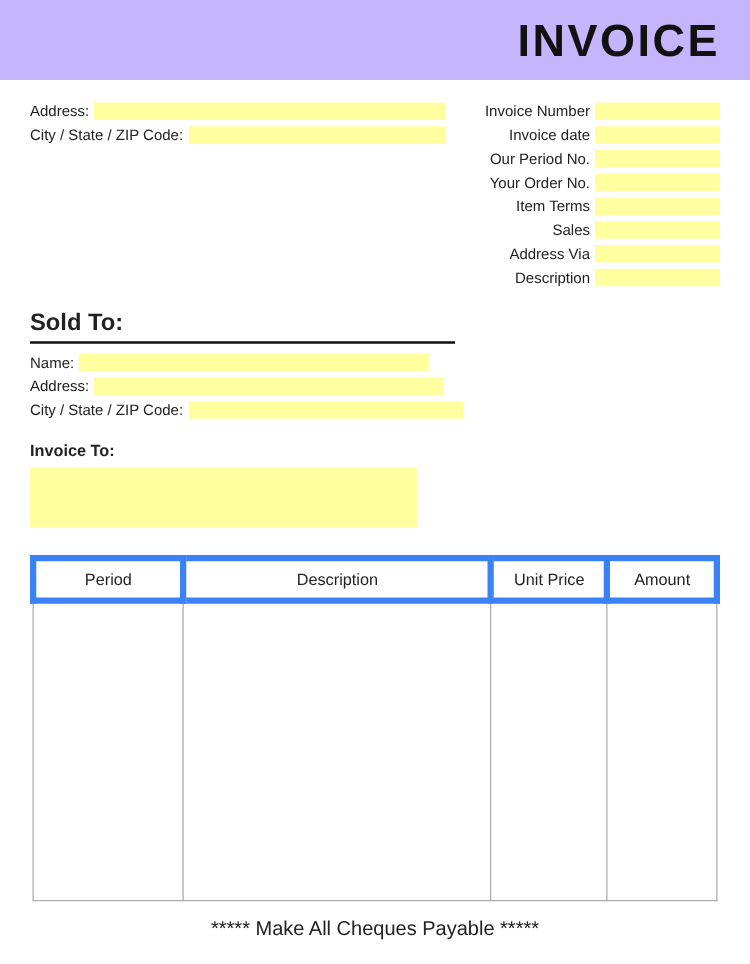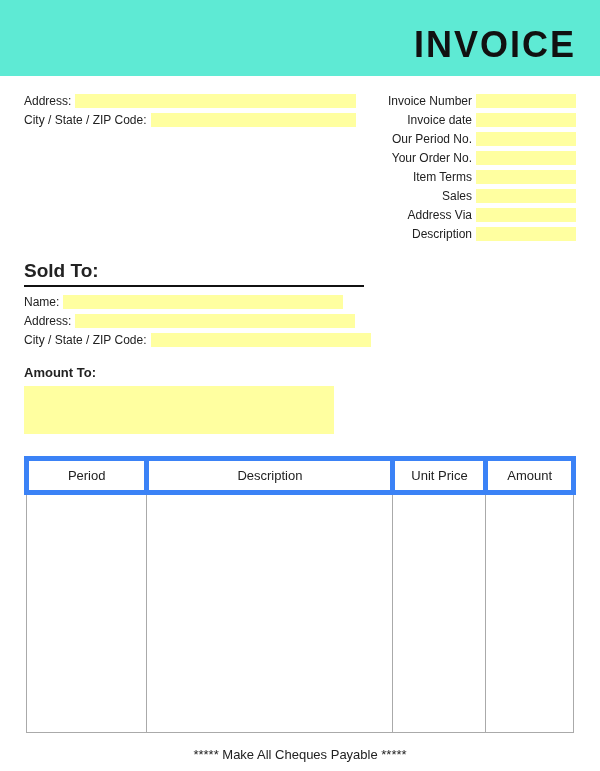--- a/index.html
+++ b/index.html
@@ -5,23 +5,23 @@
     * { box-sizing: border-box; margin: 0; padding: 0; }
     body {
       width: 600px;
       min-height: 771px;
       background: #fff;
       font-family: Arial, sans-serif;
       font-size: 13px;
       color: #222;
     }
     .header {
-      background: #5eead4;
+      background: #c4b5fd;
       text-align: right;
-      padding: 24px 24px 10px 24px;
+      padding: 12px 24px 10px 24px;
     }
     .header h1 {
       font-size: 36px;
       font-weight: 900;
       color: #111;
       letter-spacing: 2px;
     }
     .content {
       padding: 18px 24px 0 24px;
     }
@@ -120,21 +120,21 @@
     td {
       border: 1px solid #aaa;
       padding: 0;
       height: 240px;
       vertical-align: top;
     }
     .footer {
       text-align: center;
       margin-top: 14px;
       padding-bottom: 14px;
-      font-size: 13px;
+      font-size: 16px;
     }
     .col-period { width: 22%; }
     .col-desc { width: 45%; }
     .col-unit { width: 17%; }
     .col-amount { width: 16%; }
   </style>
 </head>
 <body>
 
 <div class="header">
@@ -204,21 +204,21 @@
         <div class="field-input" style="width:280px;max-width:280px;"></div>
       </div>
       <div class="field-row">
         <span class="field-label">City / State / ZIP Code:</span>
         <div class="field-input" style="width:220px;max-width:220px;"></div>
       </div>
     </div>
   </div>
 
   <div class="shipped-to-section">
-    <div class="shipped-to-label">Amount To:</div>
+    <div class="shipped-to-label">Invoice To:</div>
     <div class="shipped-to-input"></div>
   </div>
 
 </div>
 
 <div class="table-section">
   <table>
     <thead>
       <tr>
         <th class="col-period">Period</th>

